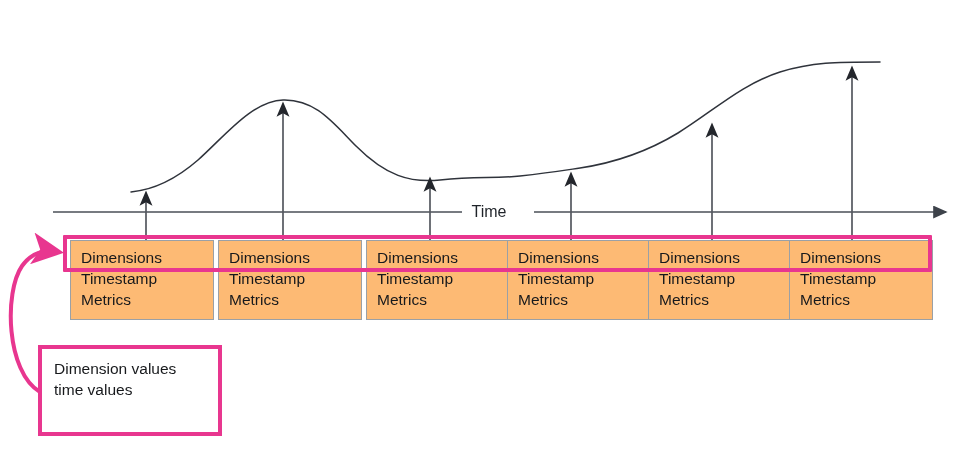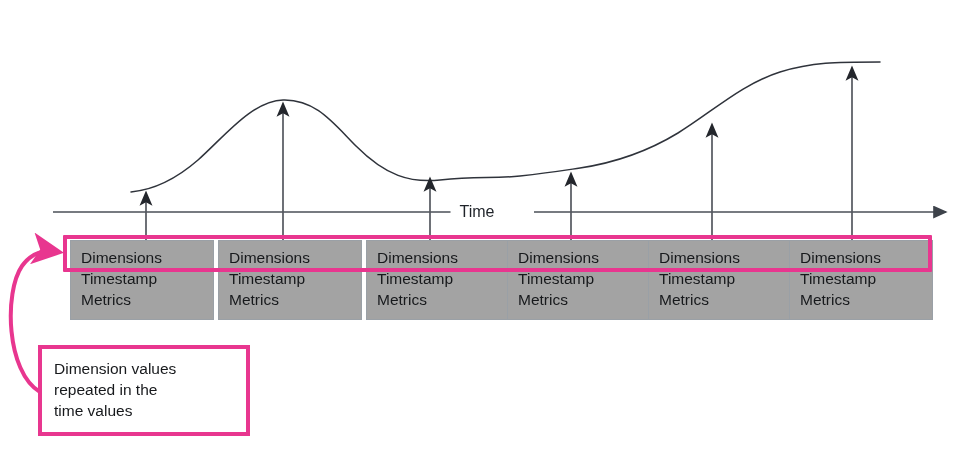--- a/index.html
+++ b/index.html
@@ -21,21 +21,21 @@
     padding:0 9px;
     line-height:1;
     transform:translate(-50%,-50%);
     white-space:nowrap;
   }
 
   .record-box{
     position:absolute;
     box-sizing:border-box;
     border:1px solid #9aa0a6;
-    background:#a3a3a3;
+    background:#fdba74;
     padding:6px 10px 0 10px;
   }
   .record-line{
     font-size:15.5px;
     color:#17191c;
     line-height:21px;
     white-space:nowrap;
   }
 
   .pink-highlight{
@@ -98,21 +98,21 @@
       <line x1="283" y1="240" x2="283" y2="104" stroke="#54585f" stroke-width="1.7" marker-end="url(#sample-arrowhead)"></line>
       <line x1="430" y1="240" x2="430" y2="179" stroke="#54585f" stroke-width="1.7" marker-end="url(#sample-arrowhead)"></line>
       <line x1="571" y1="240" x2="571" y2="174" stroke="#54585f" stroke-width="1.7" marker-end="url(#sample-arrowhead)"></line>
       <line x1="712" y1="240" x2="712" y2="125" stroke="#54585f" stroke-width="1.7" marker-end="url(#sample-arrowhead)"></line>
       <line x1="852" y1="240" x2="852" y2="68" stroke="#54585f" stroke-width="1.7" marker-end="url(#sample-arrowhead)"></line>
     </g>
 
     <path d="M40,392 C6,372 4,292 22,266 C32,252 44,250 58,252" fill="none" stroke="#e8368f" stroke-width="4" stroke-linecap="round" marker-end="url(#pink-arrowhead)"></path>
   </svg>
 
-  <div class="axis-label" style="left:477px;top:212px;">Time</div>
+  <div class="axis-label" style="left:489px;top:212px;">Time</div>
 
   <div class="record-box" style="left:70px;top:240px;width:144px;height:80px;">
     <div class="record-line">Dimensions</div>
     <div class="record-line">Timestamp</div>
     <div class="record-line">Metrics</div>
   </div>
 
   <div class="record-box" style="left:218px;top:240px;width:144px;height:80px;">
     <div class="record-line">Dimensions</div>
     <div class="record-line">Timestamp</div>
@@ -138,19 +138,18 @@
   </div>
 
   <div class="record-box" style="left:789px;top:240px;width:144px;height:80px;">
     <div class="record-line">Dimensions</div>
     <div class="record-line">Timestamp</div>
     <div class="record-line">Metrics</div>
   </div>
 
   <div class="pink-highlight" style="left:63px;top:235px;width:869px;height:37px;"></div>
 
-  <div class="callout" style="left:38px;top:345px;width:212px;height:91px;">
+  <div class="callout" style="left:38px;top:345px;width:184px;height:91px;">
     <div class="callout-text">Dimension values</div>
-    <div class="callout-text">repeated in the</div>
     <div class="callout-text">time values</div>
   </div>
 
 </div>
 
 </body></html>

